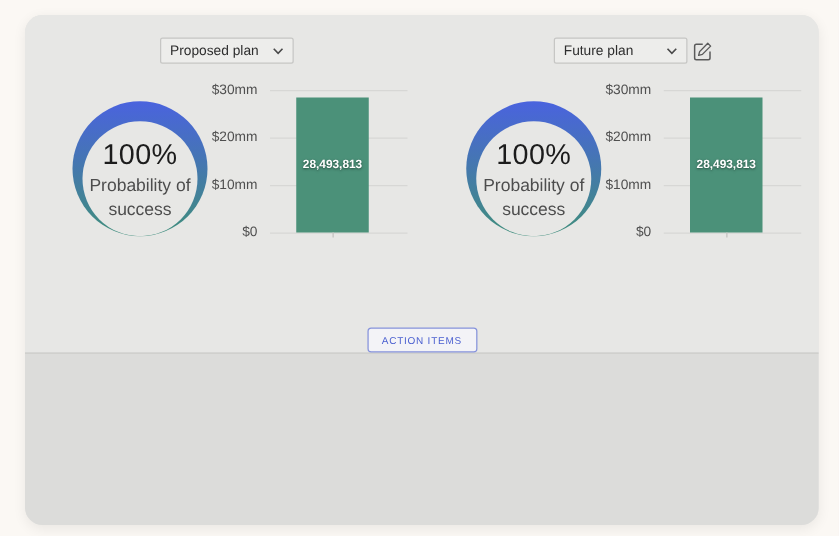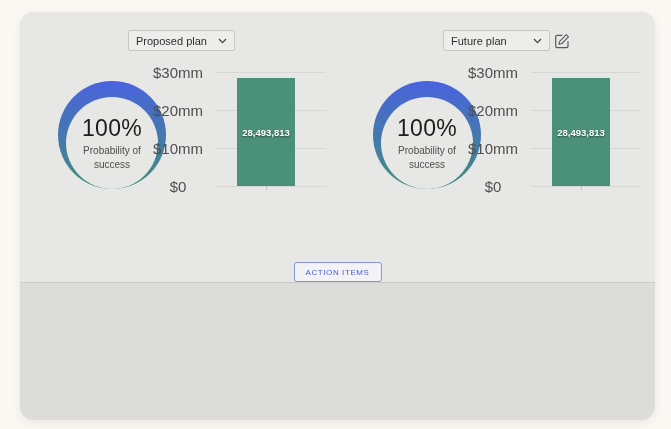--- a/index.html
+++ b/index.html
@@ -19,25 +19,25 @@
                  display:flex; align-items:center; padding:0 7px; cursor:pointer; }
   .plan-select .sel-txt { flex:1; font-size:11px; color:#2E2E2E; }
   .edit-btn { position:absolute; left:218px; top:20px; width:18px; height:18px; cursor:pointer; }
 
   .gauge { position:absolute; left:38px; top:69px; width:108px; height:108px; border-radius:50%;
            background:linear-gradient(180deg,#4A63DE 0%,#3F8E7B 100%);
            display:flex; align-items:flex-end; justify-content:center; }
   .gauge-inner { width:92px; height:92px; border-radius:50%; background:#E7E7E5;
                  display:flex; flex-direction:column; align-items:center; justify-content:center; }
   .gauge-pct { font-size:23px; color:#1C1C1C; letter-spacing:0.3px; }
-  .gauge-cap { font-size:10px; color:#4D4D4D; line-height:1.35; text-align:center; margin-top:2px; }
+  .gauge-cap { font-size:14px; color:#4D4D4D; line-height:1.35; text-align:center; margin-top:2px; }
 
   .chart { position:absolute; left:130px; top:54px; width:180px; height:145px; }
-  .ytick { position:absolute; left:0; width:56px; text-align:center; transform:translateY(-50%);
-           font-size:15px; color:#4F4F4F; }
+  .ytick { position:absolute; left:0; width:56px; text-align:right; transform:translateY(-50%);
+           font-size:11px; color:#4F4F4F; }
   .plot { position:absolute; left:66px; top:6px; width:110px; height:114px; }
   .gridline { position:absolute; left:0; width:110px; height:1px; background:#D7D7D5; }
   .bar { position:absolute; left:21px; bottom:0; width:58px; background:#4B9179;padding-left:34px; }
   .bar-label { position:absolute; left:0; top:50%; width:100%; transform:translateY(-50%);
                text-align:center; font-size:9.5px; font-weight:bold; color:#FFFFFF;
                text-shadow:0 1px 2px rgba(0,0,0,0.5); }
   .xtick { position:absolute; left:50px; top:114px; width:1px; height:4px; background:#C2C2C0; }
 
   .future-wrap { position:absolute; right:30px; top:229px; display:flex; align-items:center; gap:8px; }
   .future-label { font-size:10.5px; color:#2E2E2E; }

